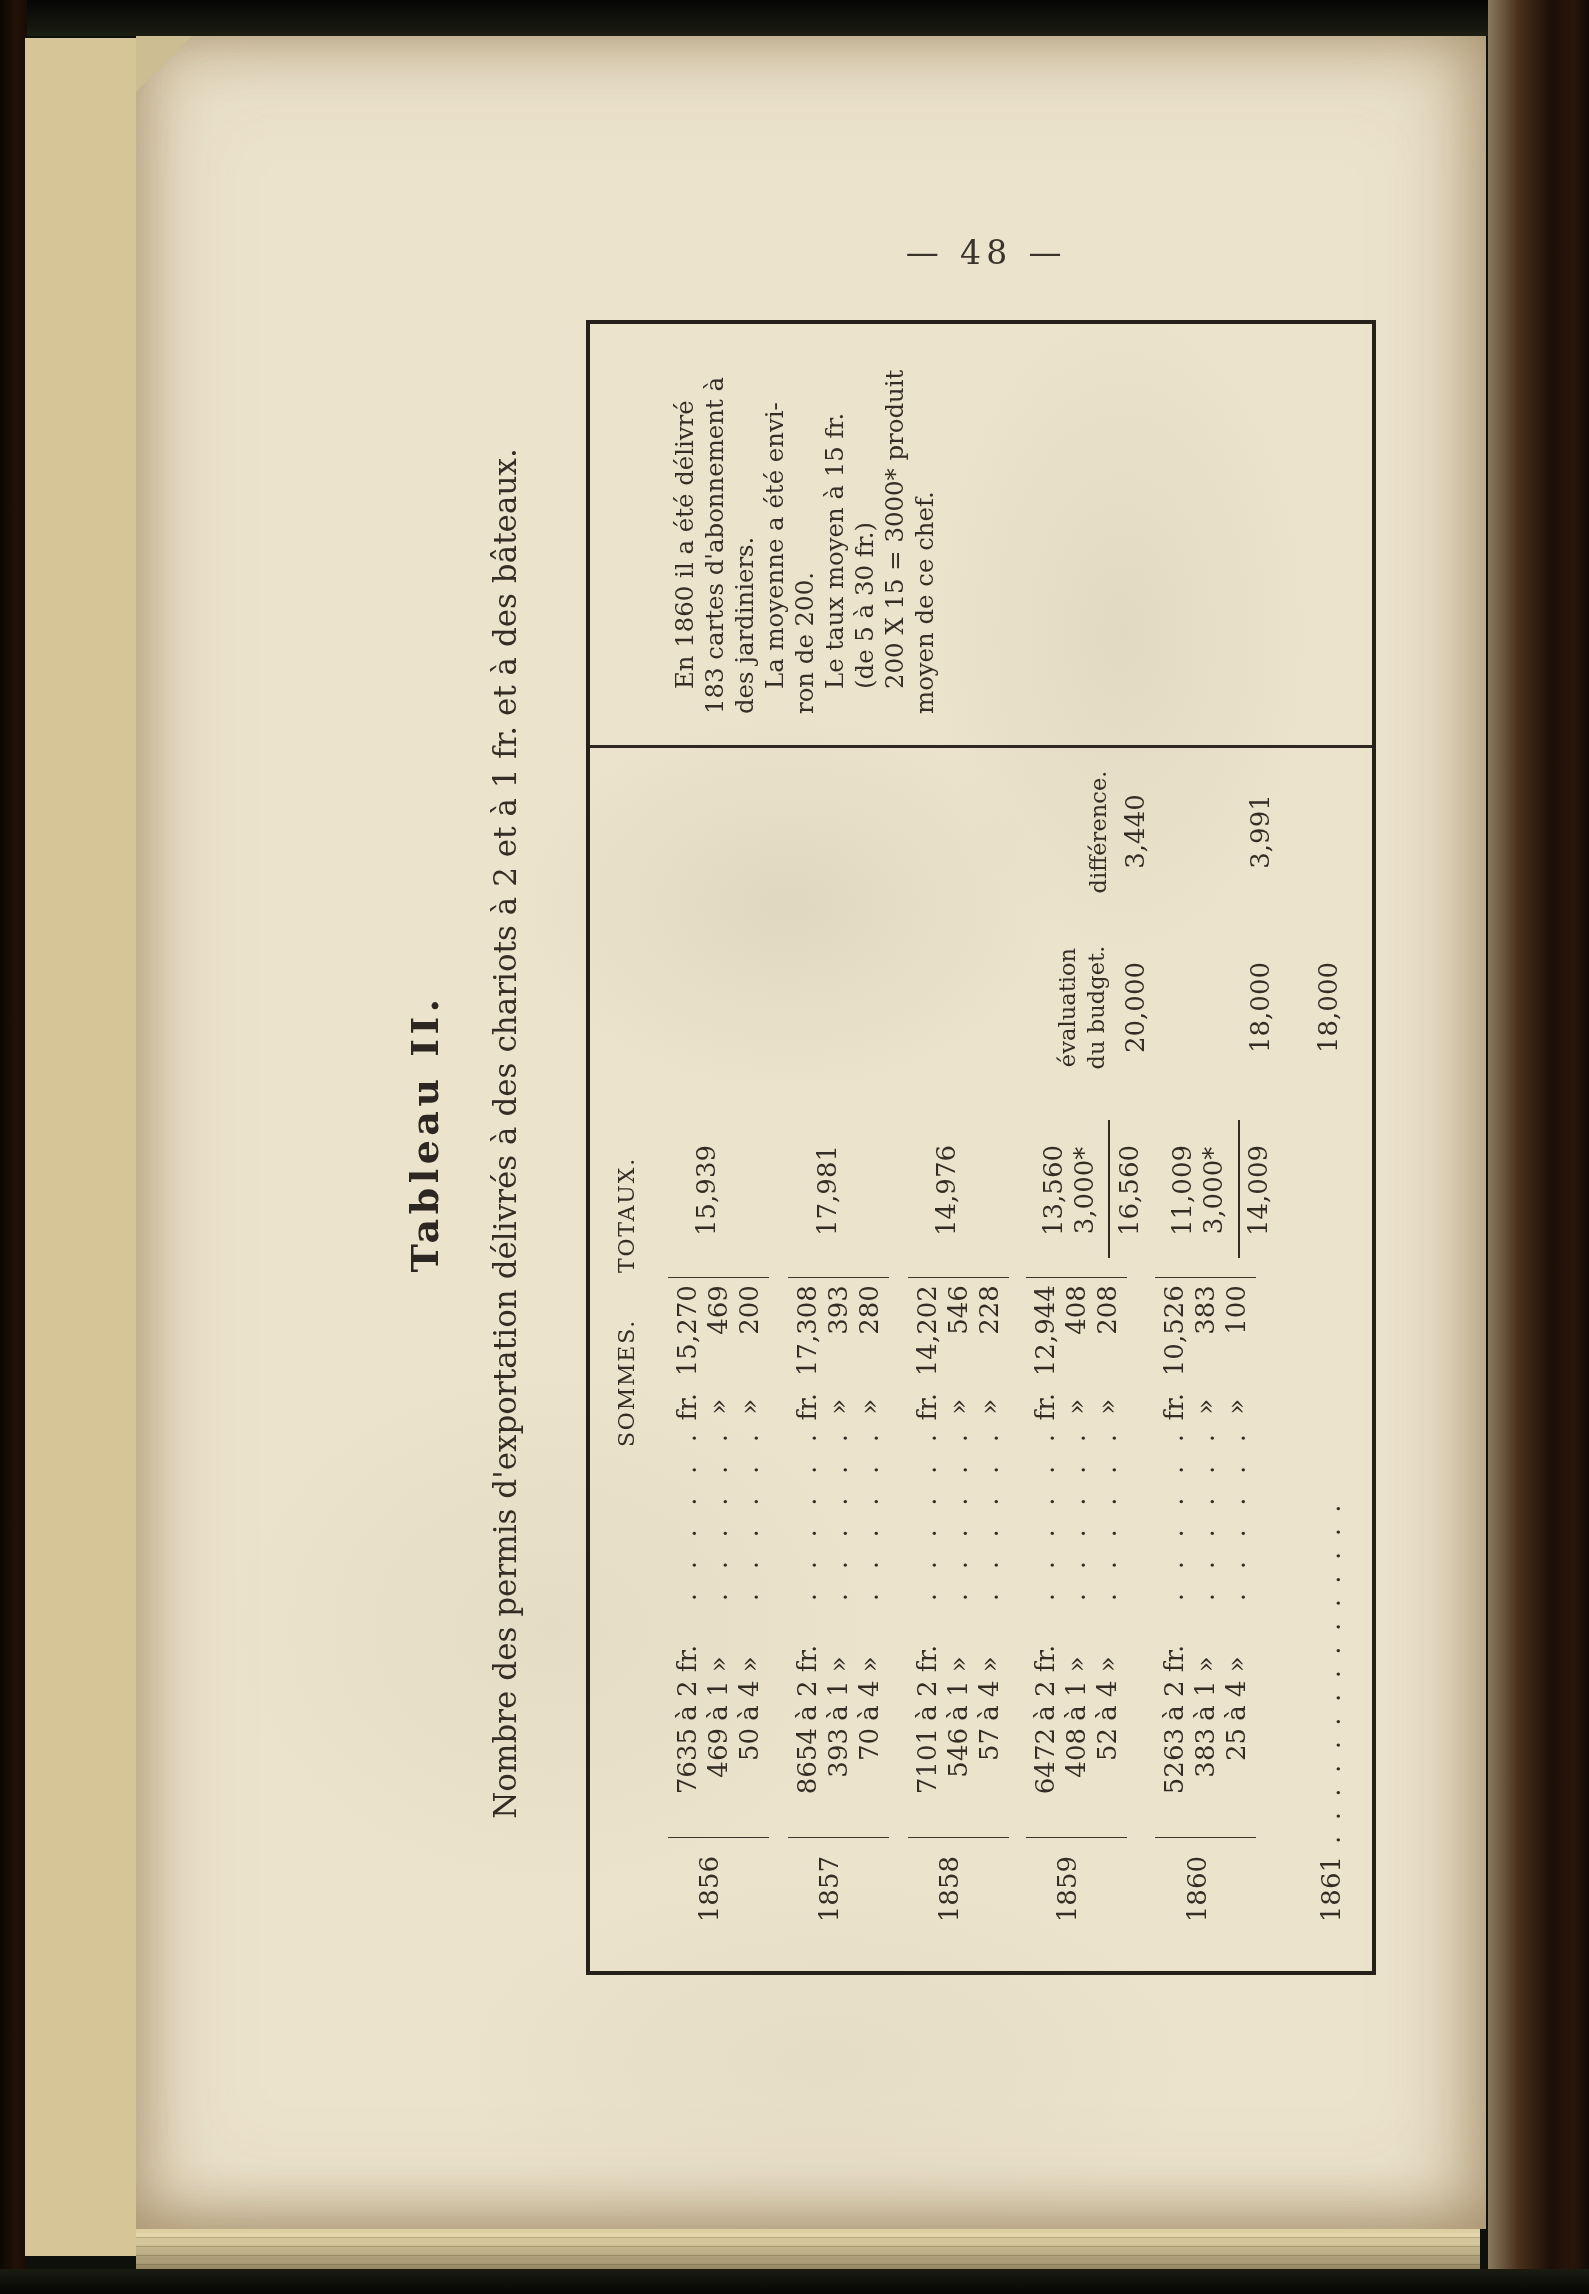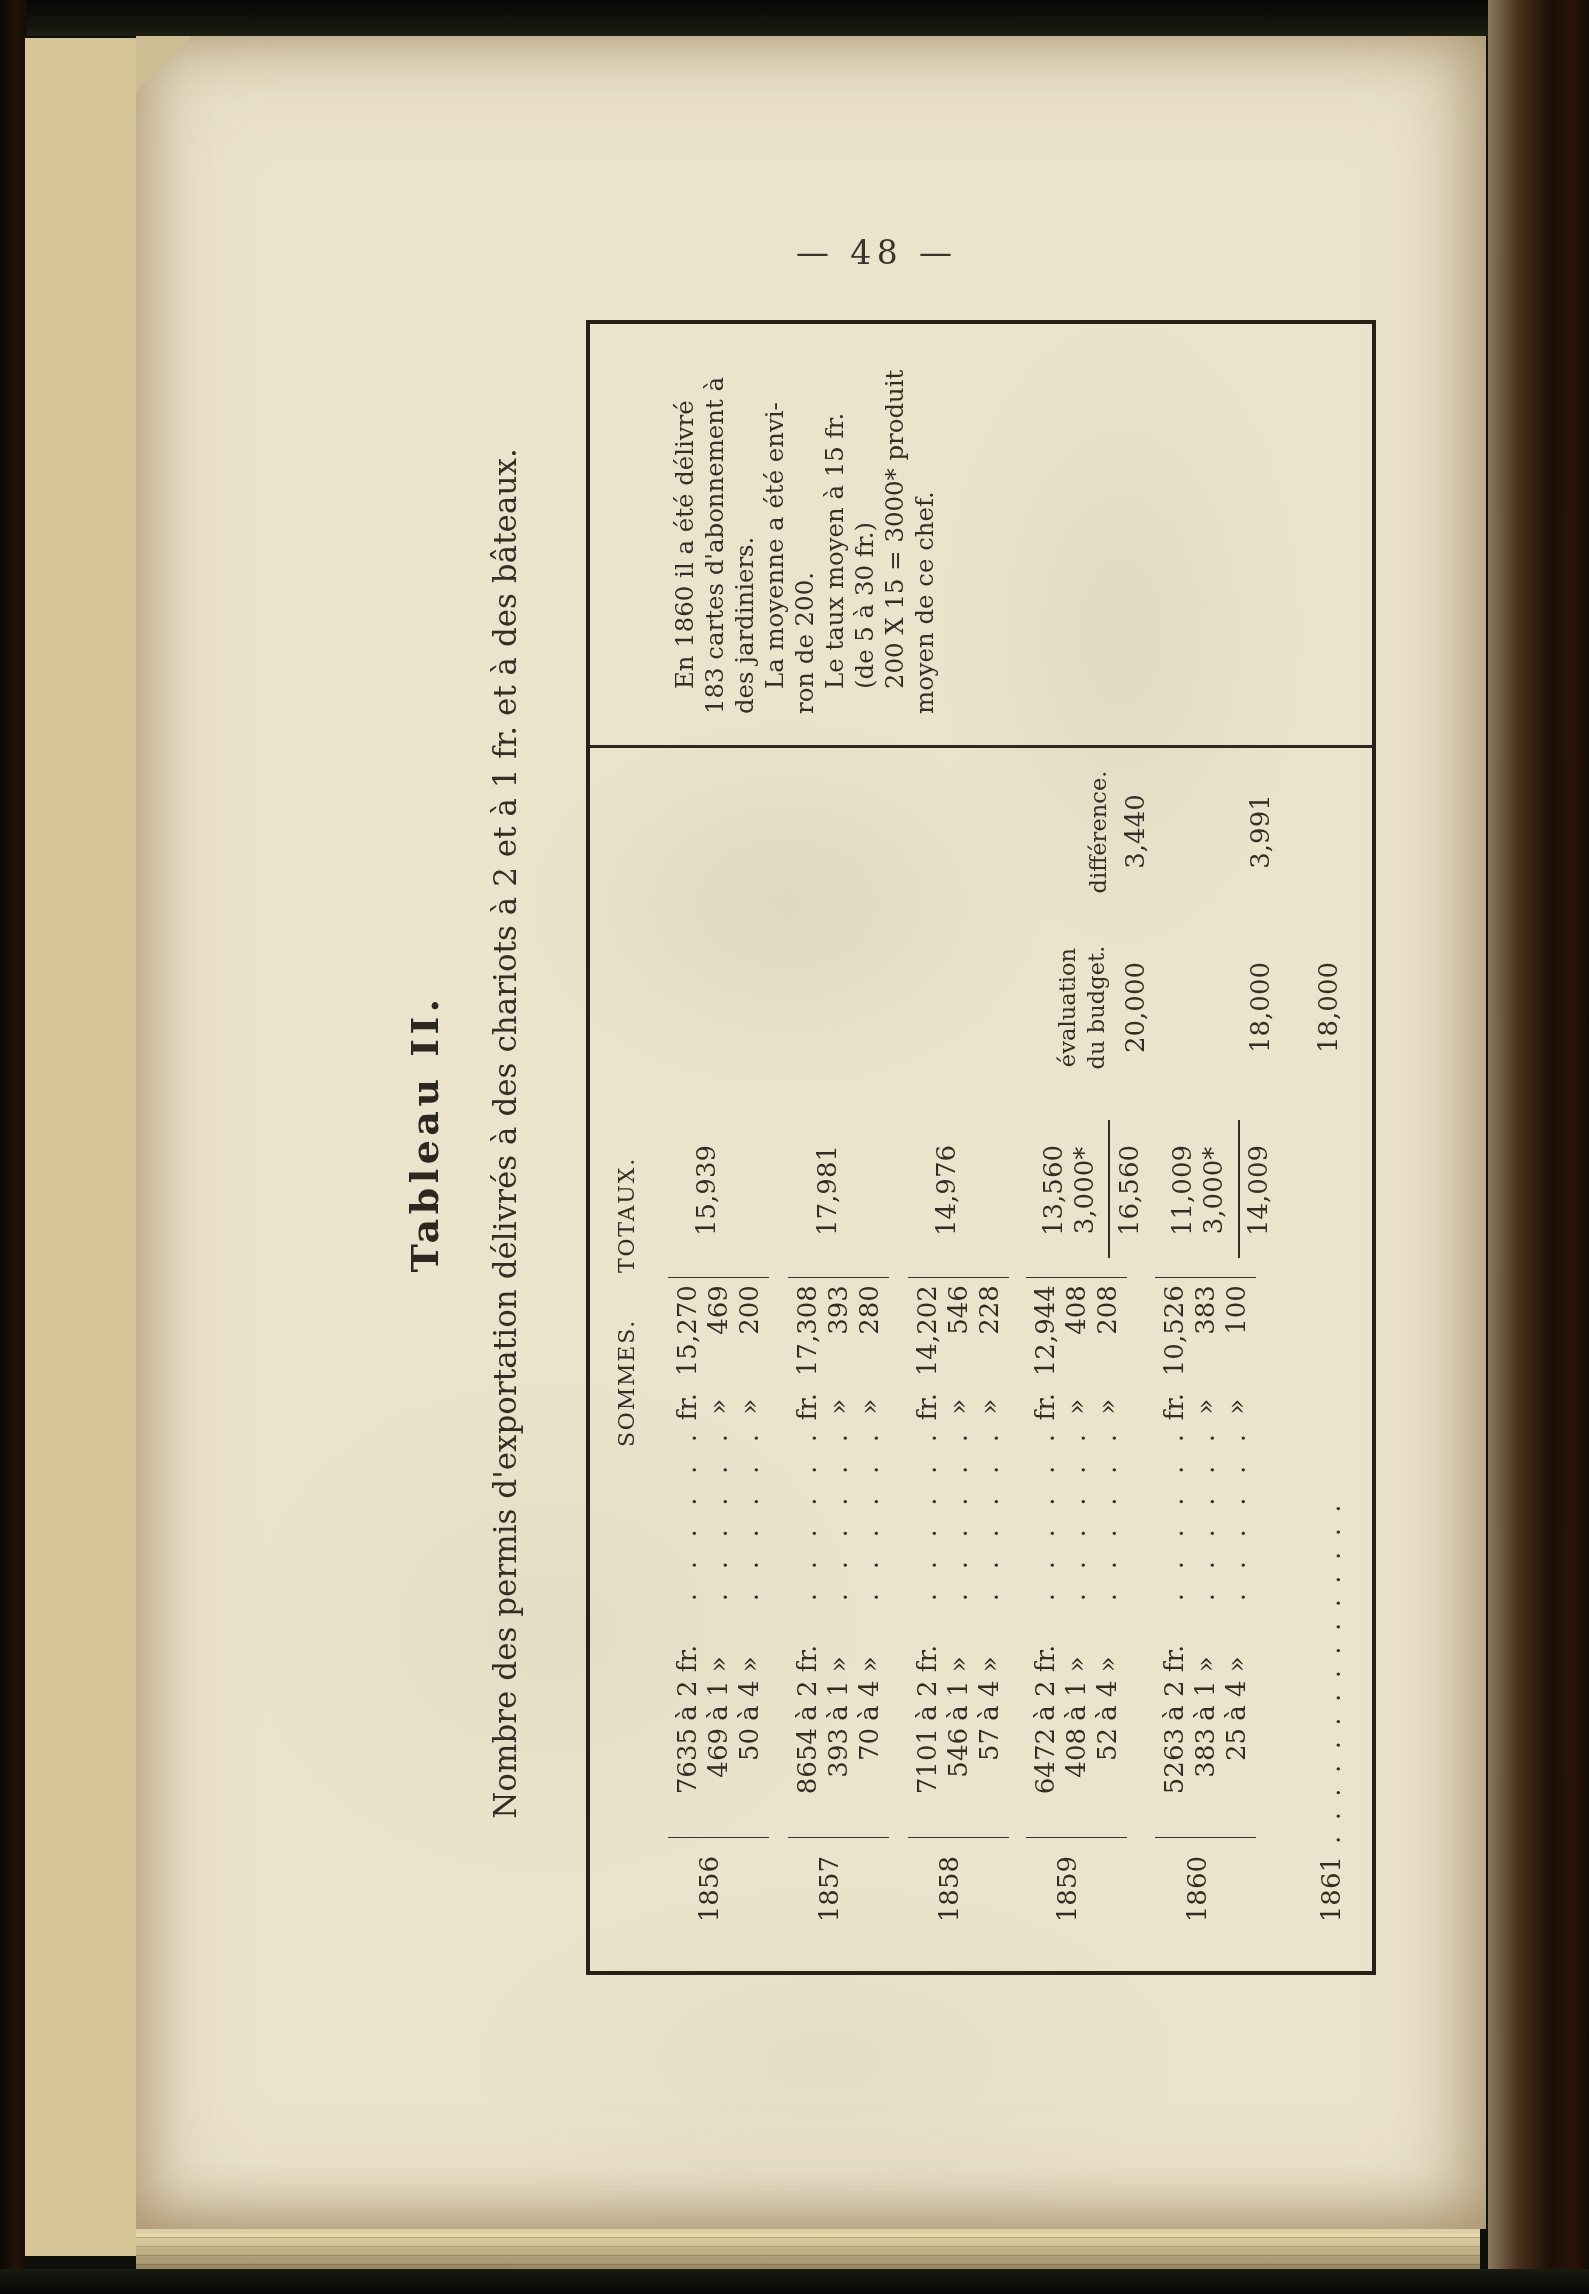--- a/index.html
+++ b/index.html
@@ -32,21 +32,21 @@
       radial-gradient(380px 271px at 651px 868px,rgba(150,140,115,.13),rgba(0,0,0,0) 70%),
       radial-gradient(271px 470px at 986px 597px,rgba(150,140,112,.11),rgba(0,0,0,0) 70%),
       radial-gradient(470px 380px at 416px 1592px,rgba(160,150,125,.09),rgba(0,0,0,0) 70%),
       radial-gradient(543px 271px at 688px 2026px,rgba(155,143,115,.08),rgba(0,0,0,0) 70%),
       #ece3cd;
     box-shadow:inset 0 0 118px rgba(148,120,70,.28), inset -25px 0 63px rgba(115,88,48,.30),
                inset 22px 0 54px rgba(140,110,65,.22), inset 0 -18px 45px rgba(130,100,60,.22);}
   .corner-curl{position:absolute;left:136px;top:36px;width:0;height:0;
     border-top:56px solid #cdbd92;border-right:56px solid rgba(0,0,0,0);}
   
-  .pagenum{position:absolute;left:796px;top:233px;width:271px;text-align:left;
+  .pagenum{position:absolute;left:796px;top:233px;width:271px;text-align:right;
     font-size:33px;letter-spacing:5.4px;color:#3a332a;}
   
   .rot{position:absolute;left:380px;top:1975px;width:1656px;height:998px;
     transform:rotate(-90deg);transform-origin:0 0;}
   .t-title{position:absolute;left:0;top:22px;width:1683px;text-align:center;
     font-size:38px;font-weight:bold;letter-spacing:4.5px;color:#2c2720;}
   .t-sub{position:absolute;left:0;top:107px;width:1683px;text-align:center;
     font-size:31px;color:#332d24;}
   .tbl{position:absolute;left:0;top:206px;width:1647px;height:782px;
     border:4.5px solid #252018;}

